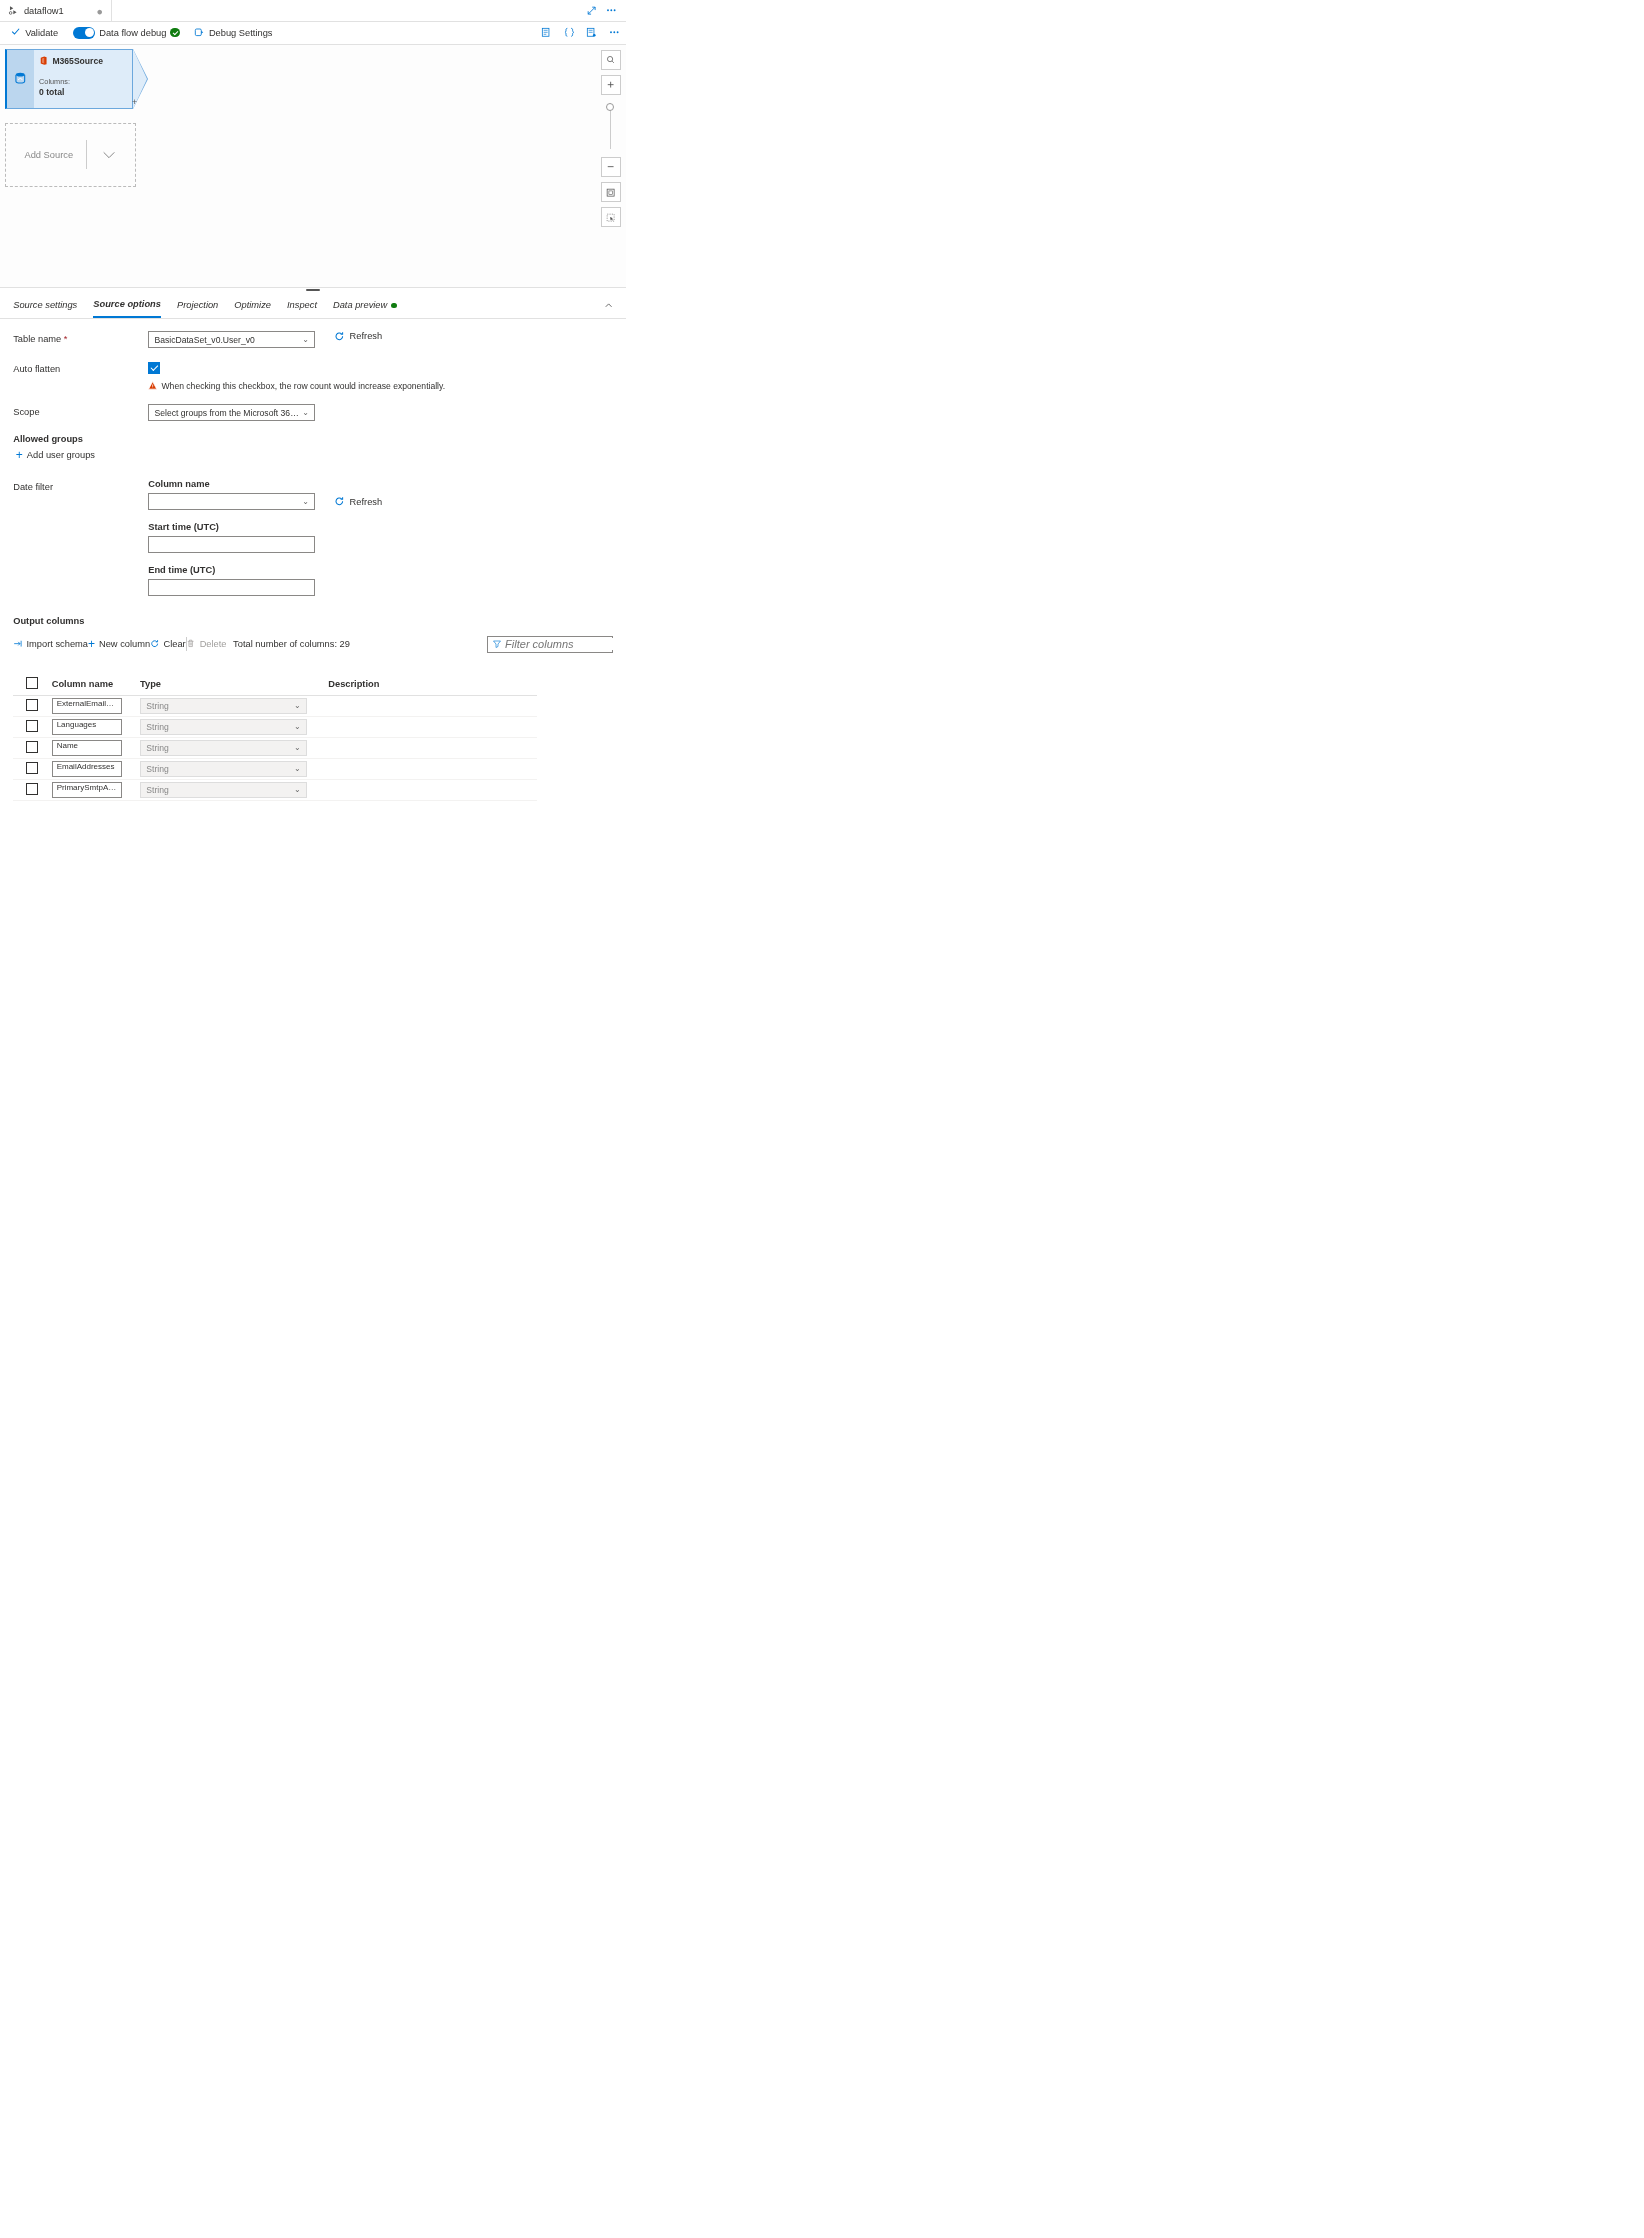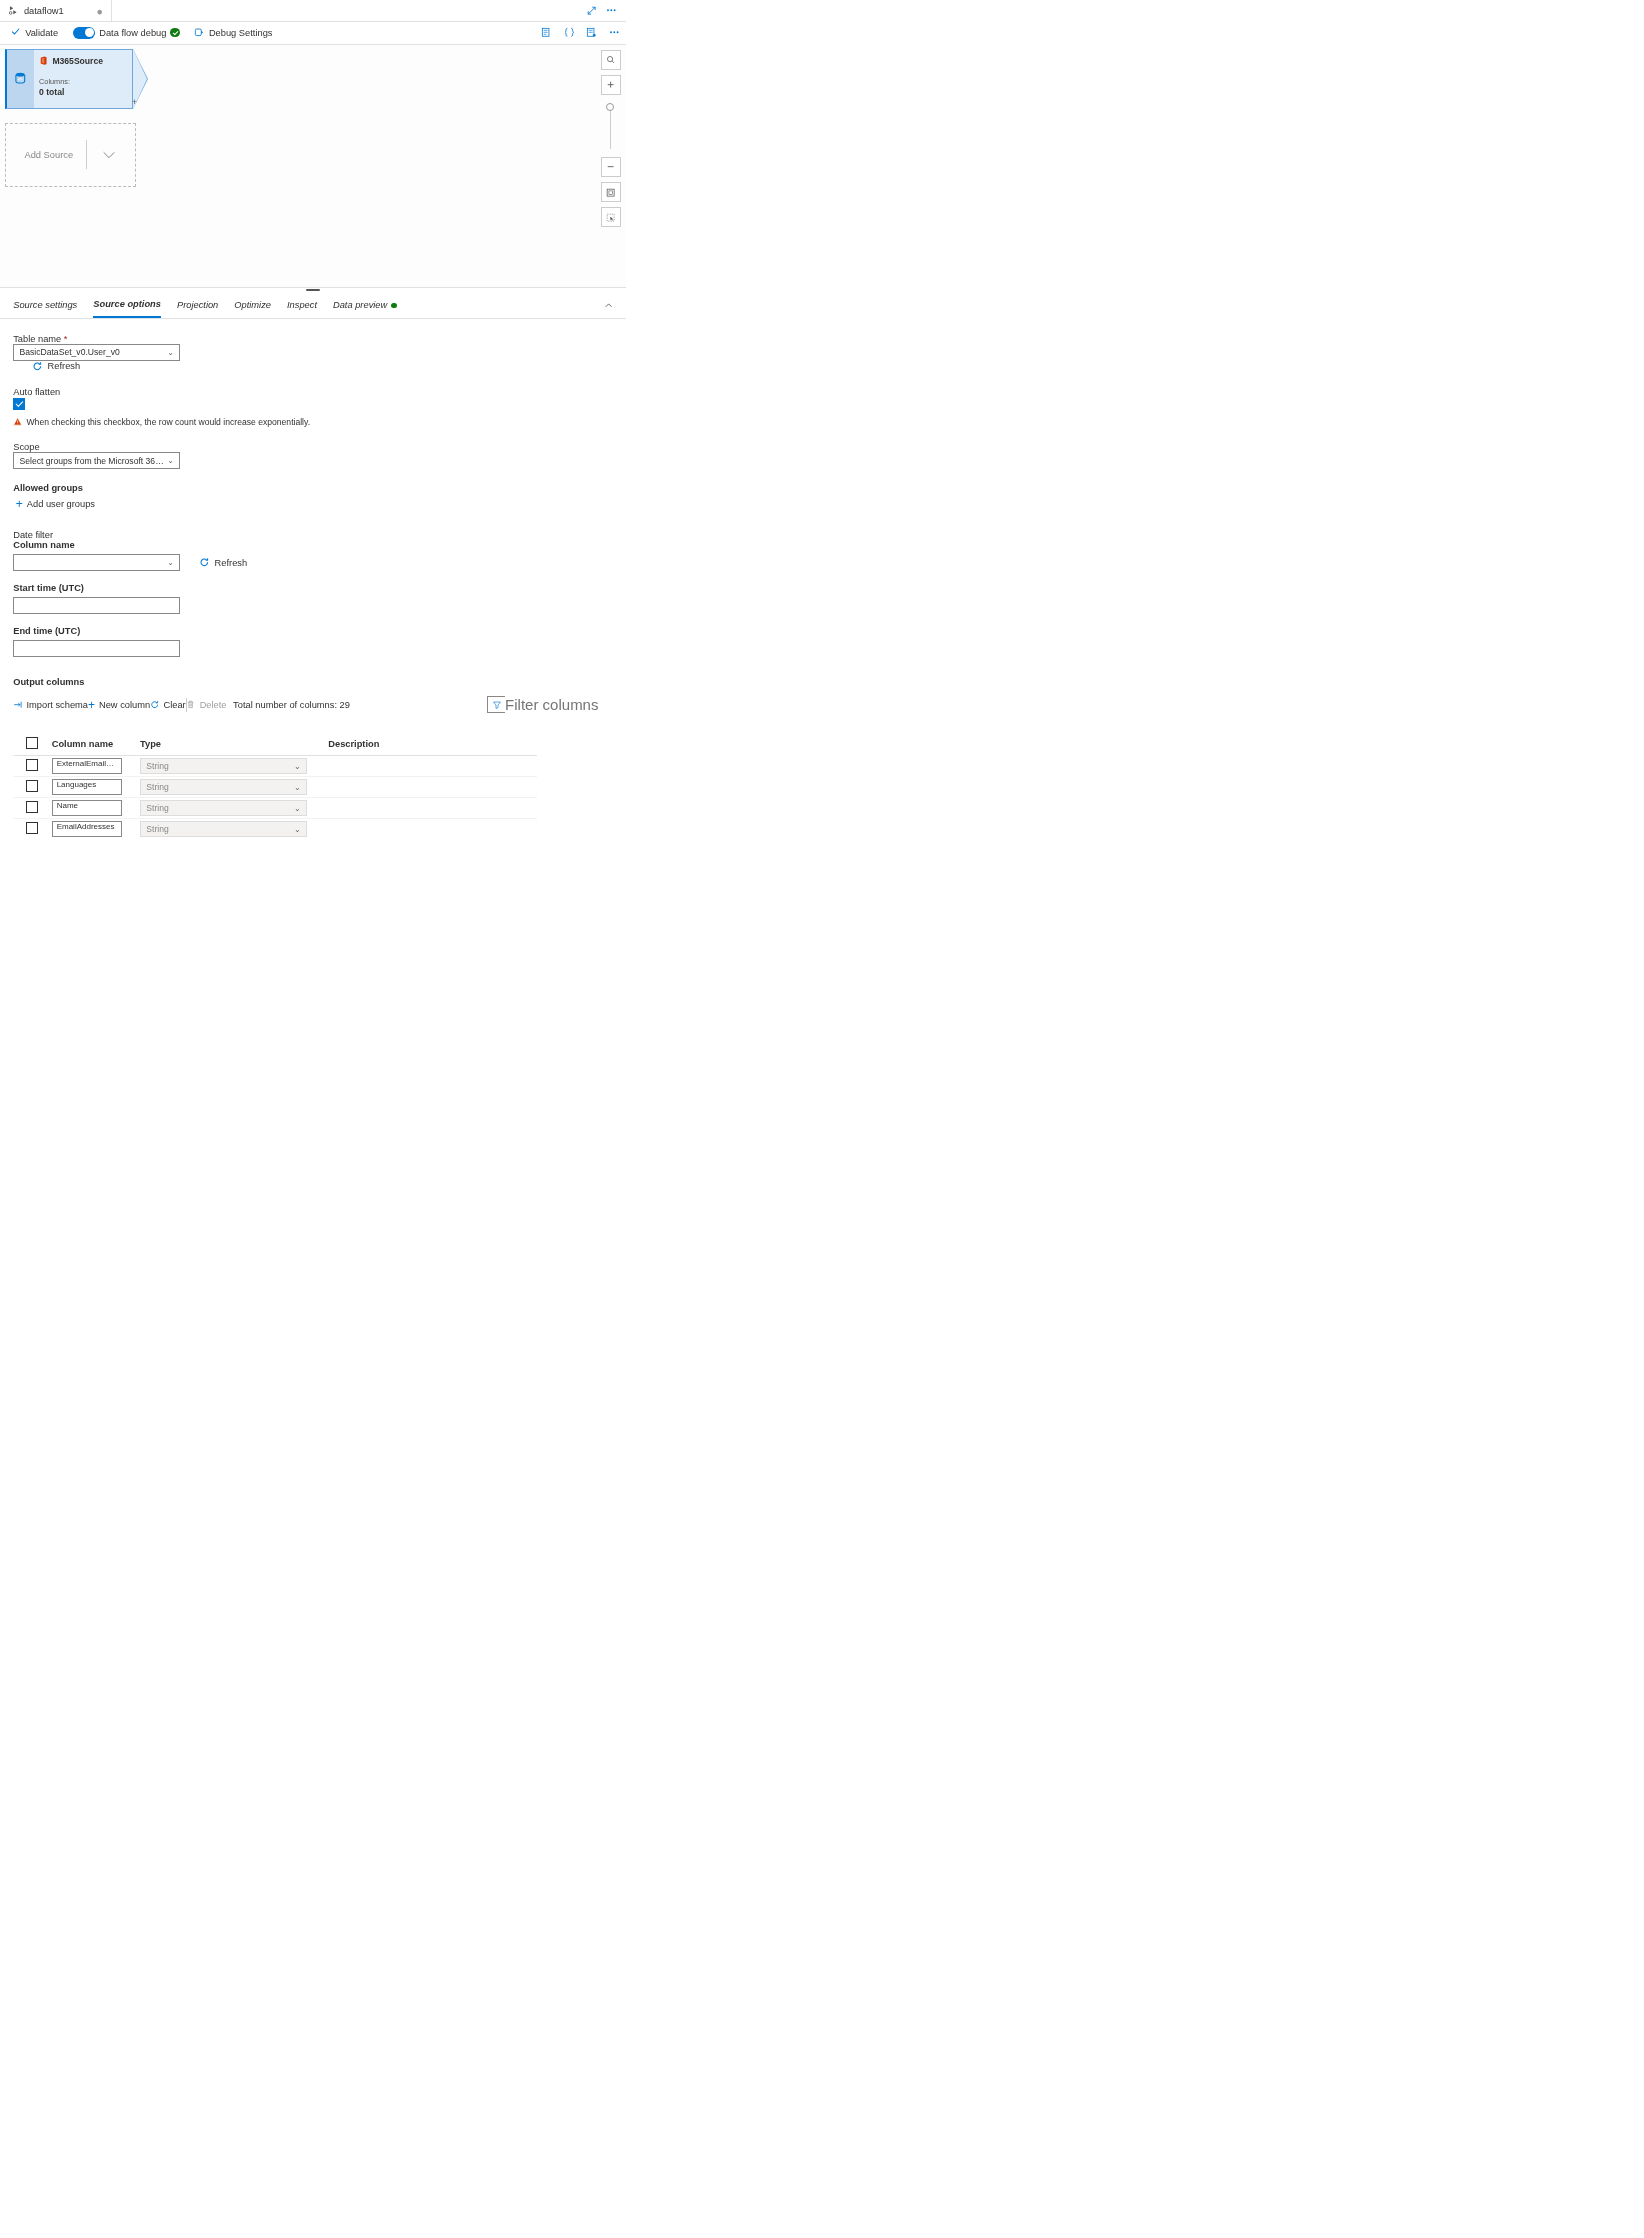--- a/index.html
+++ b/index.html
@@ -37,21 +37,21 @@
 .zoom-thumb-wrap { position:relative; }
 .zoom-thumb { width:8px; height:8px; border:0.7px solid #999; border-radius:50%; background:#fff; position:absolute; left:-4px; top:2.6px; }
 .drag-handle { display:flex; justify-content:center; padding:1.3px 0; }
 .drag-handle-inner { width:13.2px; height:2.6px; background:#555; border-radius:1.3px; }
 .tabs-row { display:flex; align-items:center; padding: 0 13.2px; height: 26.5px; border-bottom: 0.7px solid #e1e1e1; gap: 16px; font-style: italic; }
 .tab-link { cursor:pointer; font-size:9.3px; color:#323130; padding: 6.6px 0; }
 .tab-link.active { font-weight:600; border-bottom:2px solid #0078d4; }
 .tab-badge-green { width:5.3px; height:5.3px; background:#107c10; border-radius:50%; display:inline-block; margin-left:4px; }
 .collapse-caret { margin-left:auto; cursor:pointer; }
 .form-area { padding: 12px 13.2px 2.6px 13.2px; overflow-y:auto; height: 518px; }
-.form-row { display:flex; align-items:flex-start; margin-bottom: 13.2px; flex-direction: column; }
+.form-row { display:flex; align-items:flex-start; margin-bottom: 13.2px; }
 .form-label { width: 135px; font-size: 9.3px; padding-top:2.6px; }
 .req { color:#a4262c; }
 .select-box { width:167px; height:17px; border:0.7px solid #8a8886; display:flex; align-items:center; padding:0 5.3px; justify-content:space-between; cursor:pointer; font-size:8.6px; }
 .select-chevron { font-size:8px; color:#666; }
 .refresh-btn { display:flex; align-items:center; gap:5.3px; margin-left:18.5px; cursor:pointer; color:#323130; }
 .refresh-icon { width:10.6px; height:10.6px; color:#0078d4; }
 .checkbox { width:12px; height:12px; border:0.7px solid #323130; display:inline-flex; align-items:center; justify-content:center; cursor:pointer; }
 .checkbox.checked { background:#0078d4; border-color:#0078d4; }
 .checkbox.checked::after { content:""; width:6px; height:3.3px; border-left:1.3px solid #fff; border-bottom:1.3px solid #fff; transform:rotate(-45deg); margin-top:-2px; }
 .warning-row { display:flex; align-items:center; gap:4px; margin-top:6.6px; font-size:8.6px; }
@@ -67,21 +67,21 @@
 .groups-empty { padding:6.6px 8px; border-bottom:0.7px solid #e1e1e1; color:#323130; }
 .subfield-label { font-weight:600; font-size:9.3px; margin-bottom:4px; }
 .text-input { width:167px; height:17px; border:0.7px solid #8a8886; padding:0 5.3px; font-size:8.6px; }
 .output-section-label { font-weight:600; font-size:9.3px; margin-bottom:9.3px; }
 .output-toolbar { display:flex; align-items:center; margin-bottom:20px; flex-wrap:wrap; }
 .output-action { display:flex; align-items:center; gap:4px; cursor:pointer; }
 .output-action.disabled { color:#a19f9d; }
 .vert-sep { width:0.7px; height:13.2px; background:#ccc; }
 .total-text { margin-left:6.6px;text-align:center; }
 .filter-box { margin-left:auto; width:126px; height:17px; border:0.7px solid #8a8886; display:flex; align-items:center; padding:0 5.3px; gap:4px; }
-.filter-box input { border:none; outline:none; flex:1; font-size:15px; }
+.filter-box input { border:none; outline:none; flex:1; font-size:11px;font-style:italic; }
 .output-table { margin-top:5.3px; width:524px; }
 .output-head { display:flex; padding:4px 13.2px; border-bottom:0.7px solid #e1e1e1; font-weight:600; align-items:center; gap:9.3px; }
 .chk-col { width:16px; }
 .name-col { width:79px; }
 .type-col { width:179px; }
 .desc-col { flex:1; }
 .output-row { display:flex; padding:2px 13.2px; align-items:center; gap:9.3px; border-bottom:0.7px solid #f3f2f1; }
 .output-row .checkbox { width:12px; height:12px; }
 .col-name-input { width:70px; height:16px; border:0.7px solid #8a8886; padding:0 4px; font-size:8px; overflow:hidden; text-overflow:ellipsis; white-space:nowrap; }
 .type-select { width:167px; height:16px; background:#f3f2f1; border:0.7px solid #ddd; display:flex; align-items:center; justify-content:space-between; padding:0 5.3px; font-size:8.6px; color:#888; }

